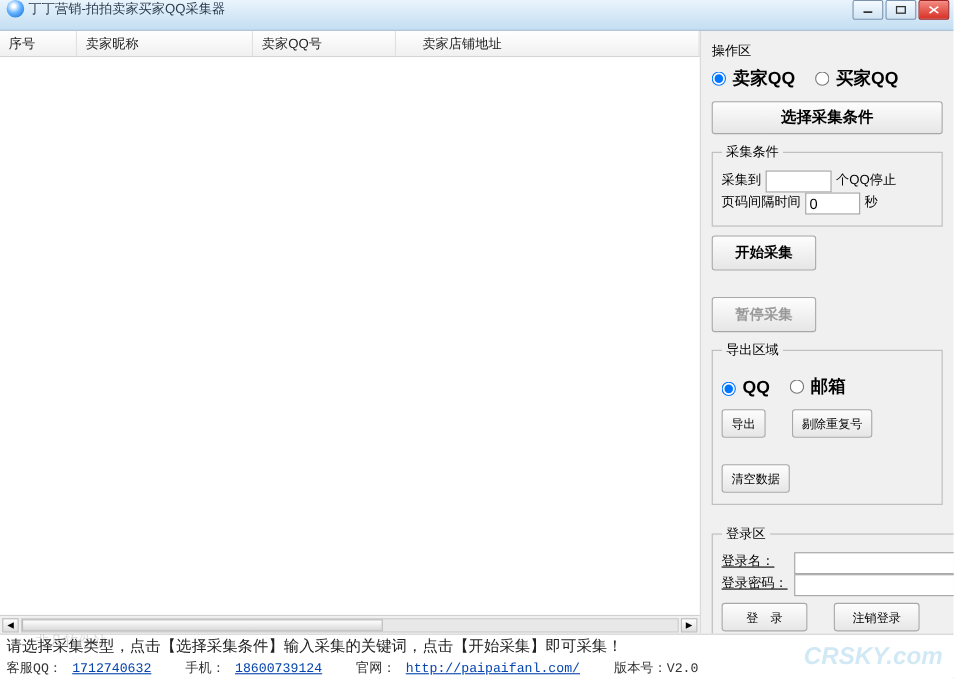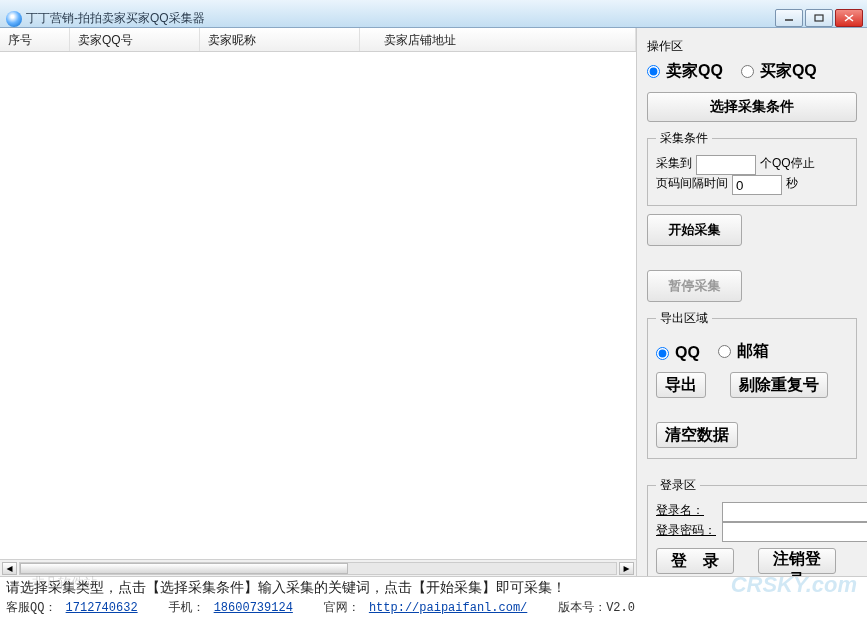--- a/index.html
+++ b/index.html
@@ -10,21 +10,21 @@
   width: 867px;
   height: 618px;
   overflow: hidden;
   position: relative;
 }
 .title-bar {
   height: 28px;
   background: linear-gradient(to bottom, #eaf4fc 0%, #d6e9f7 50%, #c3def2 100%);
   border-bottom: 1px solid #8ba8c4;
   display: flex;
-  align-items: flex-end;
+  align-items: flex-start;
   padding: 0 4px 0 6px;
 }
 .title-bar .app-icon {
   width: 16px; height: 16px;
   margin-right: 4px;
   background: radial-gradient(circle at 40% 35%, #fff 10%, #66b3ff 45%, #0066cc 100%);
   border-radius: 50%;
 }
 .title-bar .title-text { color: #2a3b4d; }
 .win-controls { margin-left: auto; display: flex; gap: 2px; }
@@ -103,22 +103,21 @@
 .radio-row input { margin-right:2px; }
 
 .btn {
   height: 28px;
   padding: 0 14px;
   background: linear-gradient(to bottom,#fdfdfd,#e6e6e6);
   border: 1px solid #a8a8a8;
   border-radius: 3px;
   cursor: pointer;
   font-family: inherit;
-  font-size: 16px;
-  font-weight: bold;
+  font-size: 11px;
 }
 .btn:disabled { color:#999; cursor:default; }
 .btn.wide { width: 100%; font-size:14px; font-weight:bold; height:30px;}
 .btn.med { width: 95px; font-size:13px; font-weight:bold; height:32px;}
 .btn.sm { height:26px; padding:0 8px; }
 
 fieldset {
   border: 1px solid #bbb;
   padding: 8px 8px 10px 8px;
   margin-bottom: 8px;
@@ -142,21 +141,21 @@
   height:42px;
   border-top:1px solid #ccc;
   padding:2px 6px;
   background:#fff;
 }
 .instruction { font-size:14px; color:#222; margin-bottom:2px;}
 .footer-row { font-size:12px; color:#333; white-space:nowrap;font-family:Liberation Mono, monospace;}
 .footer-row a { color:#0645ad; text-decoration:underline; cursor:pointer; margin:0 2px;}
 .watermark {
   position:absolute;
-  right:10px; bottom:20px;
+  right:10px; bottom:8px;
   font-size:22px; font-weight:bold;
   color:rgba(0,130,200,0.18);
   font-style:italic;
   pointer-events:none;
 }
 .watermark-cn {
   position:absolute;
   left:32px; bottom:26px;
   font-size:13px; color:rgba(100,100,100,0.25);
   pointer-events:none;
@@ -186,22 +185,22 @@
         </svg>
     </div>
   </div>
 </div>
 
 <div class="main-area">
 
   <div class="table-pane">
     <div class="table-header">
       <div class="th c0">序号</div>
+      <div class="th c2">卖家昵称</div>
       <div class="th c1">卖家QQ号</div>
-      <div class="th c2">卖家昵称</div>
       <div class="th c3">卖家店铺地址</div>
     </div>
     <div class="table-body"></div>
     <div class="h-scroll">
       <div class="sbtn">◂</div>
       <div class="track">
         <div class="thumb"></div>
       </div>
       <div class="sbtn">▸</div>
     </div>

